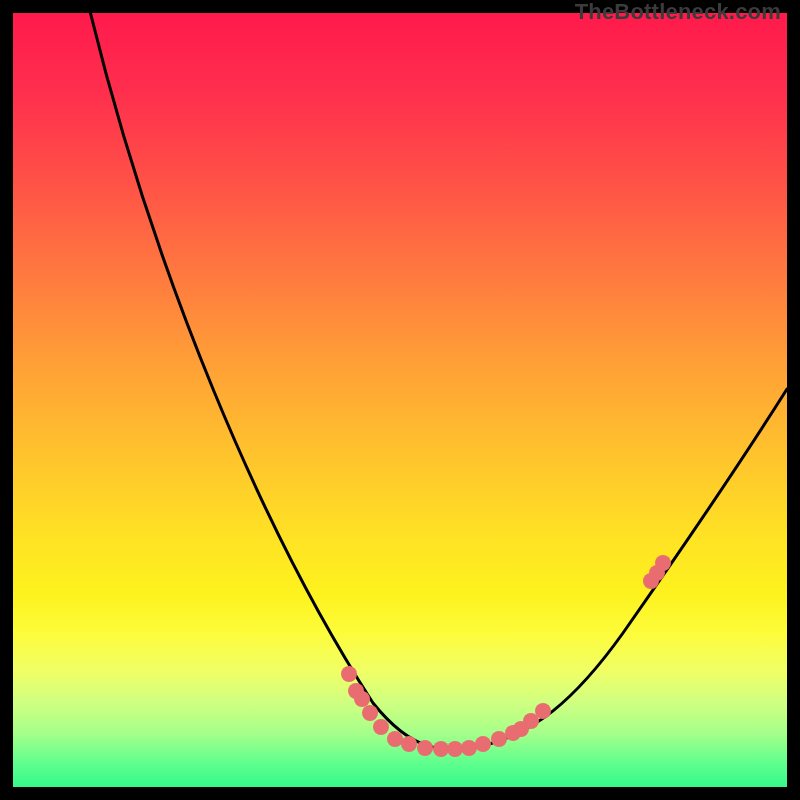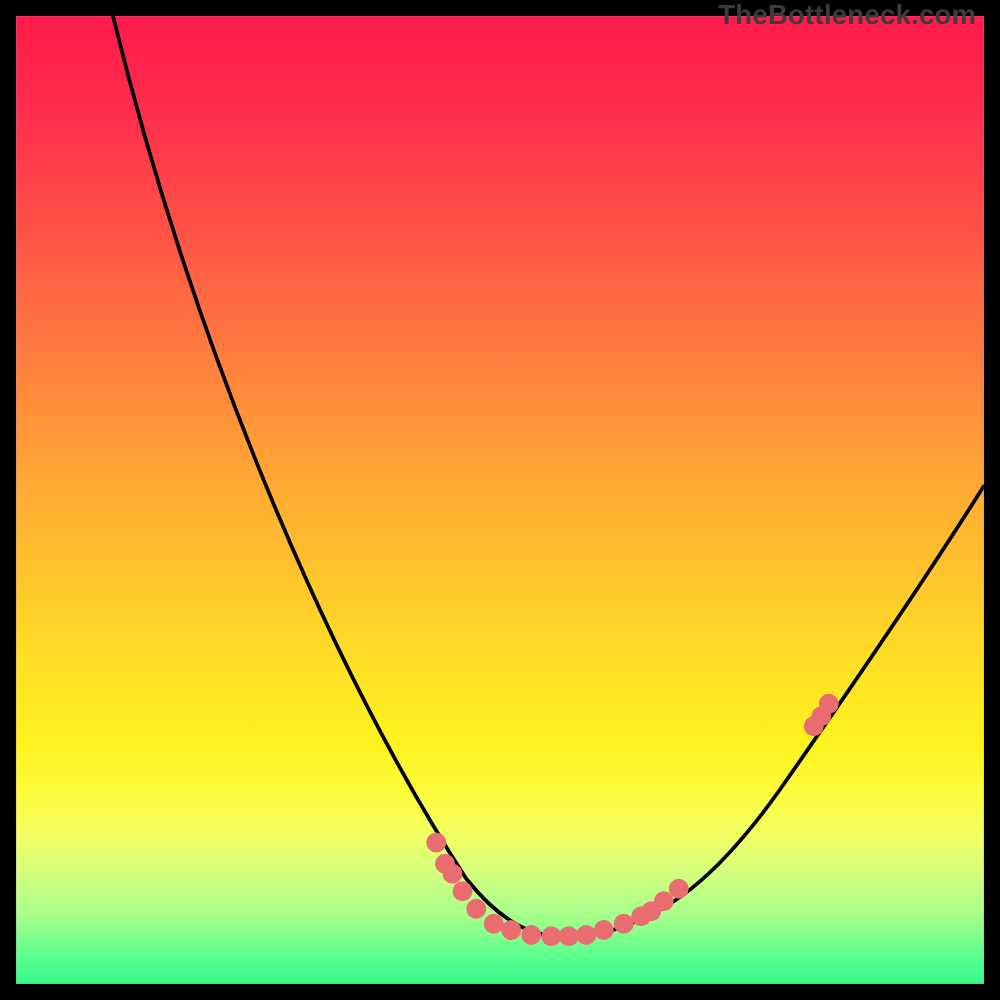--- a/index.html
+++ b/index.html
@@ -9,21 +9,21 @@
     height: 800px;
     background: #000;
     overflow: hidden;
   }
   .frame {
     position: absolute;
     left: 13px;
     top: 13px;
     width: 774px;
     height: 774px;
-    background: #f0abfc;
+    background: #7dd3fc;
   }
   .gradient {
     position: absolute;
     left: 0;
     top: 0;
     width: 774px;
     height: 774px;
     background: linear-gradient(
       to bottom,
       #ff1a4c 0%,

